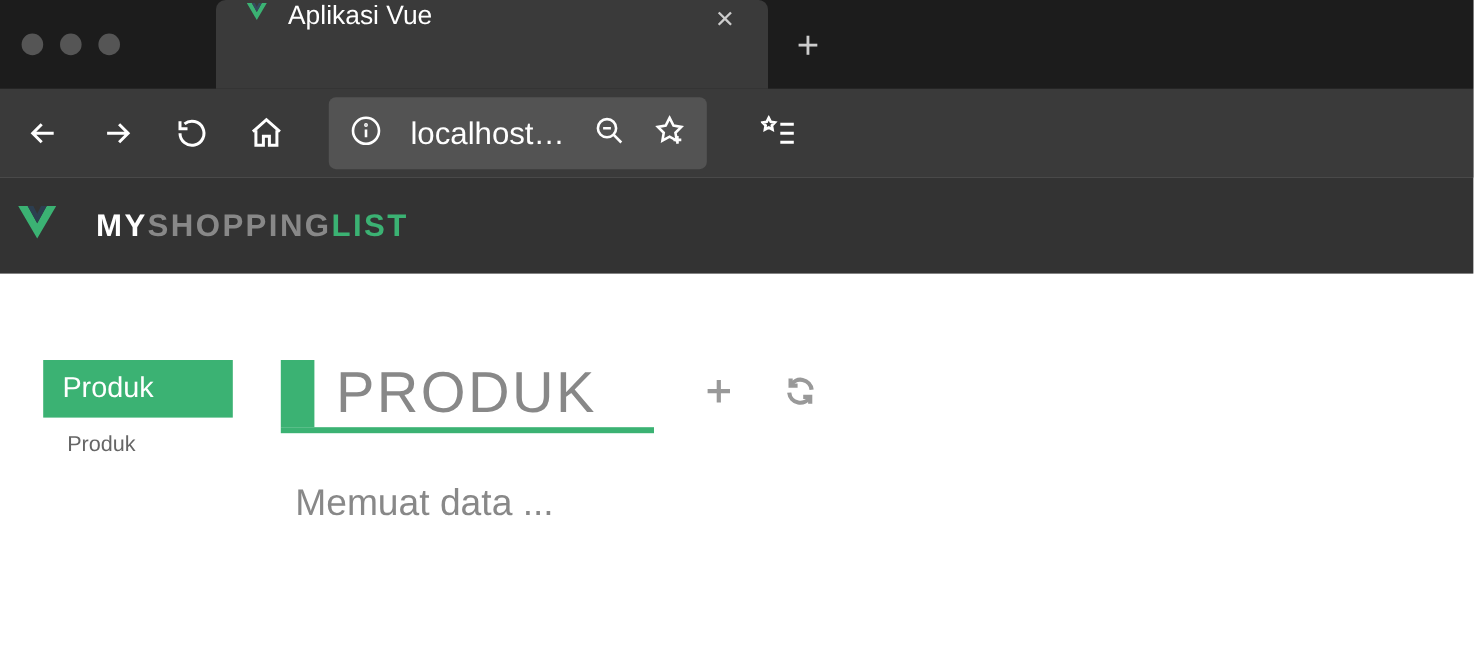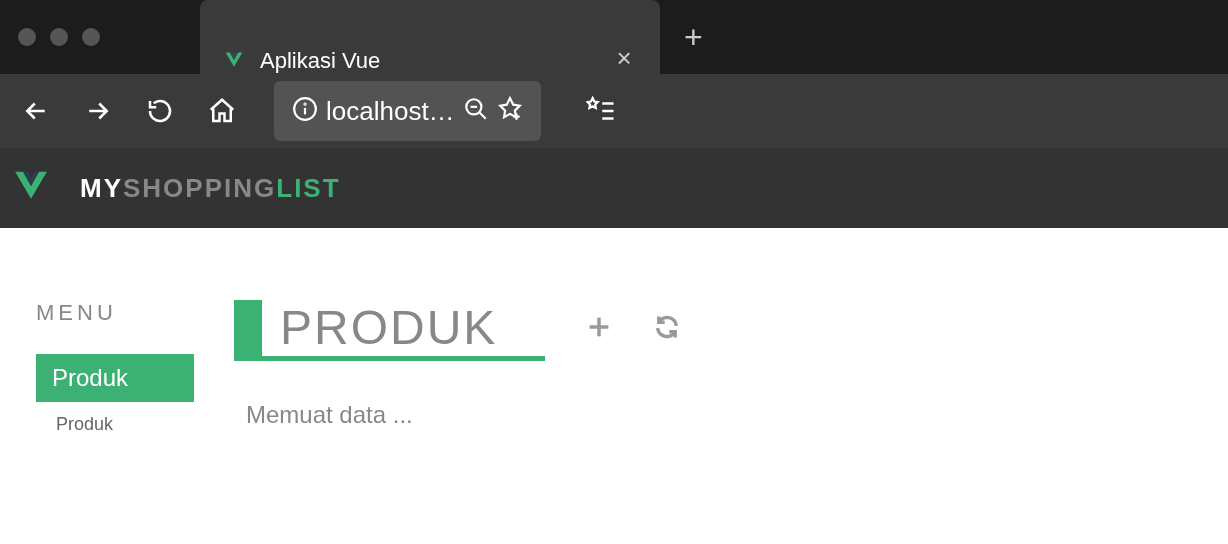--- a/index.html
+++ b/index.html
@@ -32,29 +32,28 @@
     
     .window-dot {
       width: 18px;
       height: 18px;
       border-radius: 50%;
       background: #555;
     }
     
     .tab {
       display: flex;
-      align-items: flex-end;
+      align-items: flex-start;
       background: #3a3a3a;
       height: 74px;
       padding: 0 24px;
       border-top-left-radius: 8px;
       border-top-right-radius: 8px;
       gap: 16px;
       min-width: 460px;
-      margin-left: 20px;
     }
     
     .tab-favicon svg {
       width: 20px;
       height: 20px;
     }
     
     .tab-title {
       color: #fff;
       font-size: 22px;
@@ -102,21 +101,21 @@
       fill: none;
     }
     
     .address-bar {
       display: flex;
       align-items: center;
       background: #535353;
       border-radius: 6px;
       height: 60px;
       padding: 0 18px;
-      gap: 8px;
+      gap: 24px;
       margin-left: 10px;
     }
     
     .address-url {
       color: #fff;
       font-size: 26px;
     }
     
     .address-bar svg {
       stroke: #fff;
@@ -225,21 +224,21 @@
       cursor: pointer;
       margin-bottom: 16px;
       margin-left: 10px;
     }
     
     .action-icon svg {
       stroke: #999;
     }
     
     .loading-text {
-      font-size: 24px;
+      font-size: 31px;
       color: #888;
       padding-left: 12px;
     }
   </style>
 </head>
 <body>
 
 <div class="browser-chrome">
   <div class="tab-bar">
     <div class="window-controls">
@@ -325,21 +324,20 @@
         <path d="M7 3 L12 12 L17 3 L14 3 L12 7 L10 3 Z" fill="#2c3e50"></path>
       </svg>
   </span>
   <div class="logo-text">
     <span>MY</span><span class="gray">SHOPPING</span><span class="green">LIST</span>
   </div>
 </div>
 
 <div class="content">
   <div class="sidebar">
-    <div class="menu-heading">MENU</div>
     <div class="menu-item active">Produk</div>
     <div class="menu-item small">Produk</div>
   </div>
 
   <div class="main">
     <div class="page-title-row">
       <div class="title-block">
         <div class="title-accent"></div>
         <div class="title-text">PRODUK</div>
       </div>

